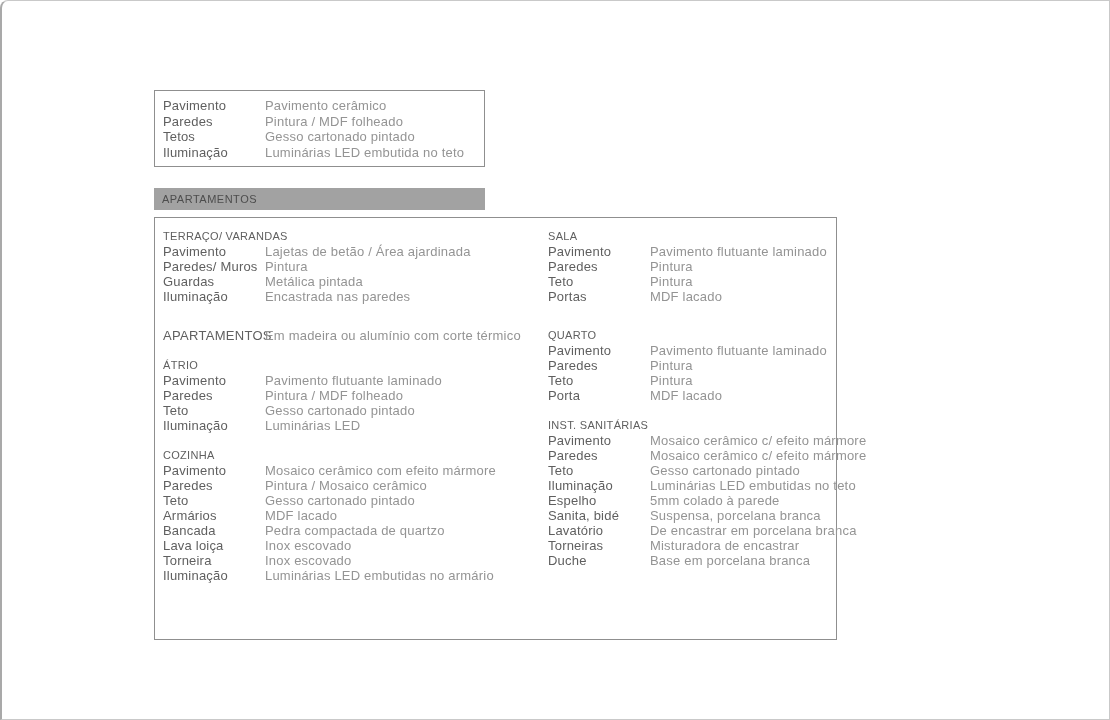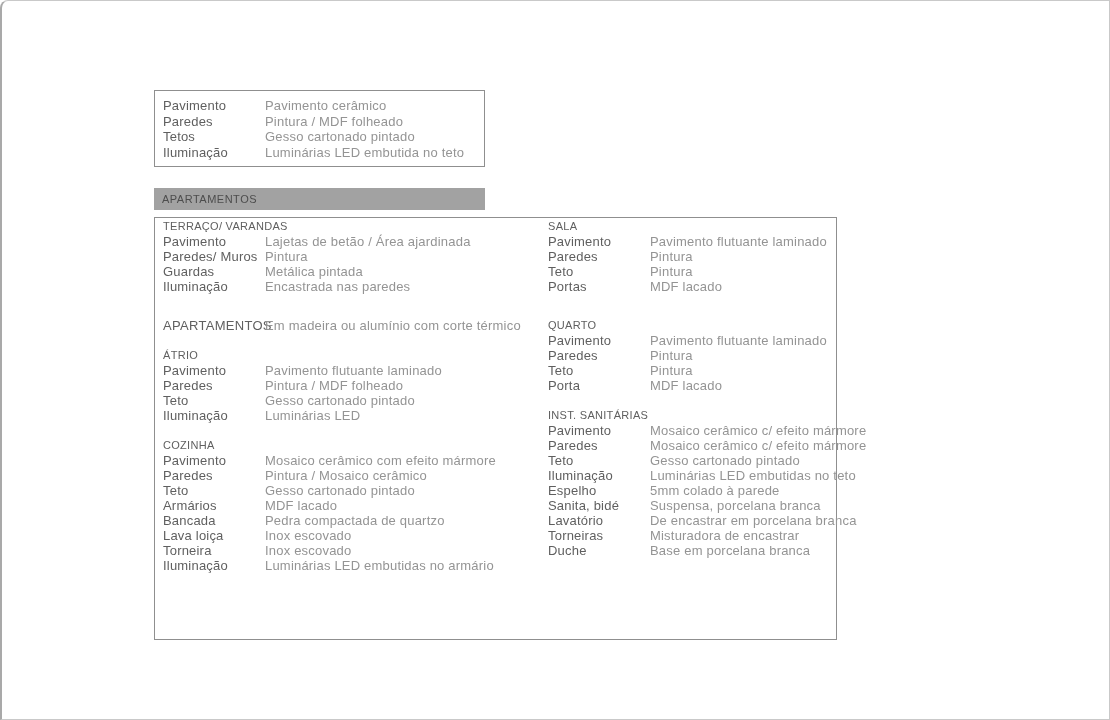--- a/index.html
+++ b/index.html
@@ -36,21 +36,21 @@
   .box-common { top:89px; width:331px; height:77px; }
   .box-apartments { top:216px; width:683px; height:423px; }
   .box-common .rows { padding:7px 0 0 8px; }
   .row {
     display:flex; height:15px; line-height:15px;
     font-size:13px; letter-spacing:0.2px; white-space:nowrap;
   }
   .box-common .row { height:15.7px; line-height:15.7px; }
   .label { flex:0 0 102px; width:102px; color:var(--label-text, #5f5f5f); }
   .value { color:var(--value-text, #949494); }
-  .col { position:absolute; top:1px; }
+  .col { position:absolute; top:11px; }
   .col-left  { left:8px;  width:380px; }
   .col-right { left:393px; width:285px; }
   .group-title {
     height:15px; line-height:15px; font-size:11px;
     color:var(--label-text, #5f5f5f); letter-spacing:0.3px;
     white-space:nowrap;
   }
   .group + .group { margin-top:15px; }
   .group.gap-lg { margin-top:24px; }
   .label.title-style { color:var(--label-text, #5f5f5f); letter-spacing:0.3px; }

